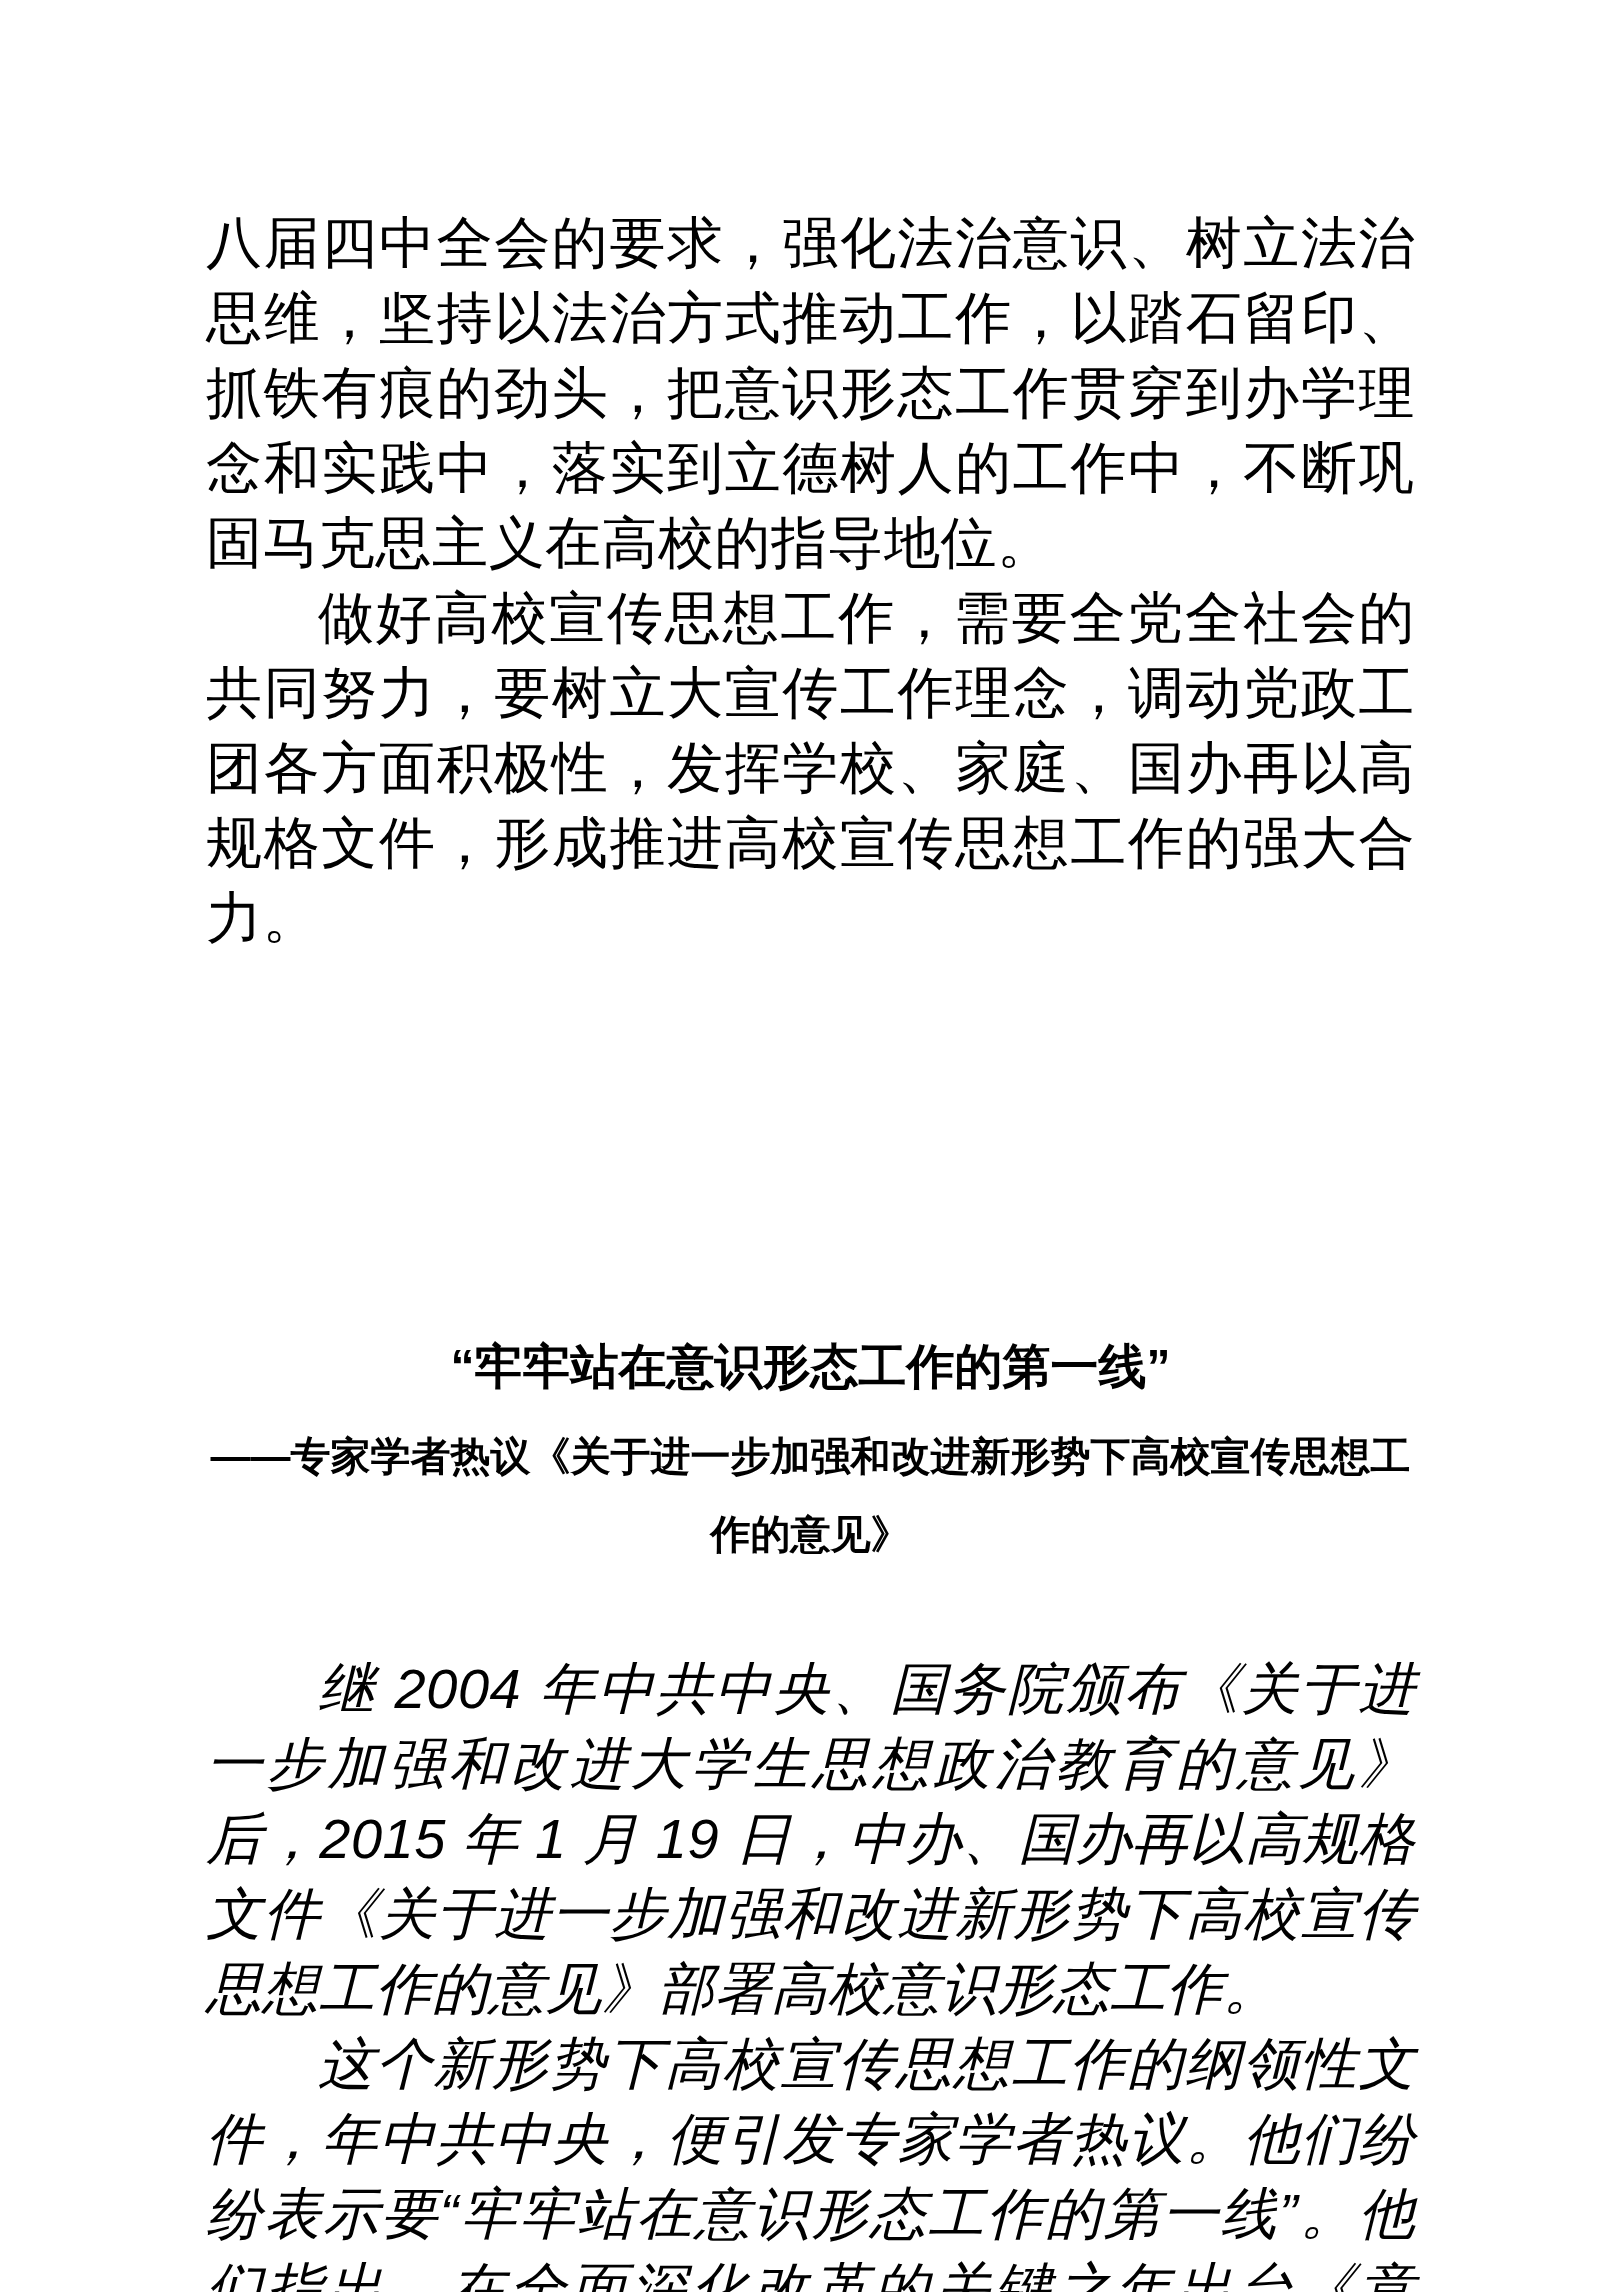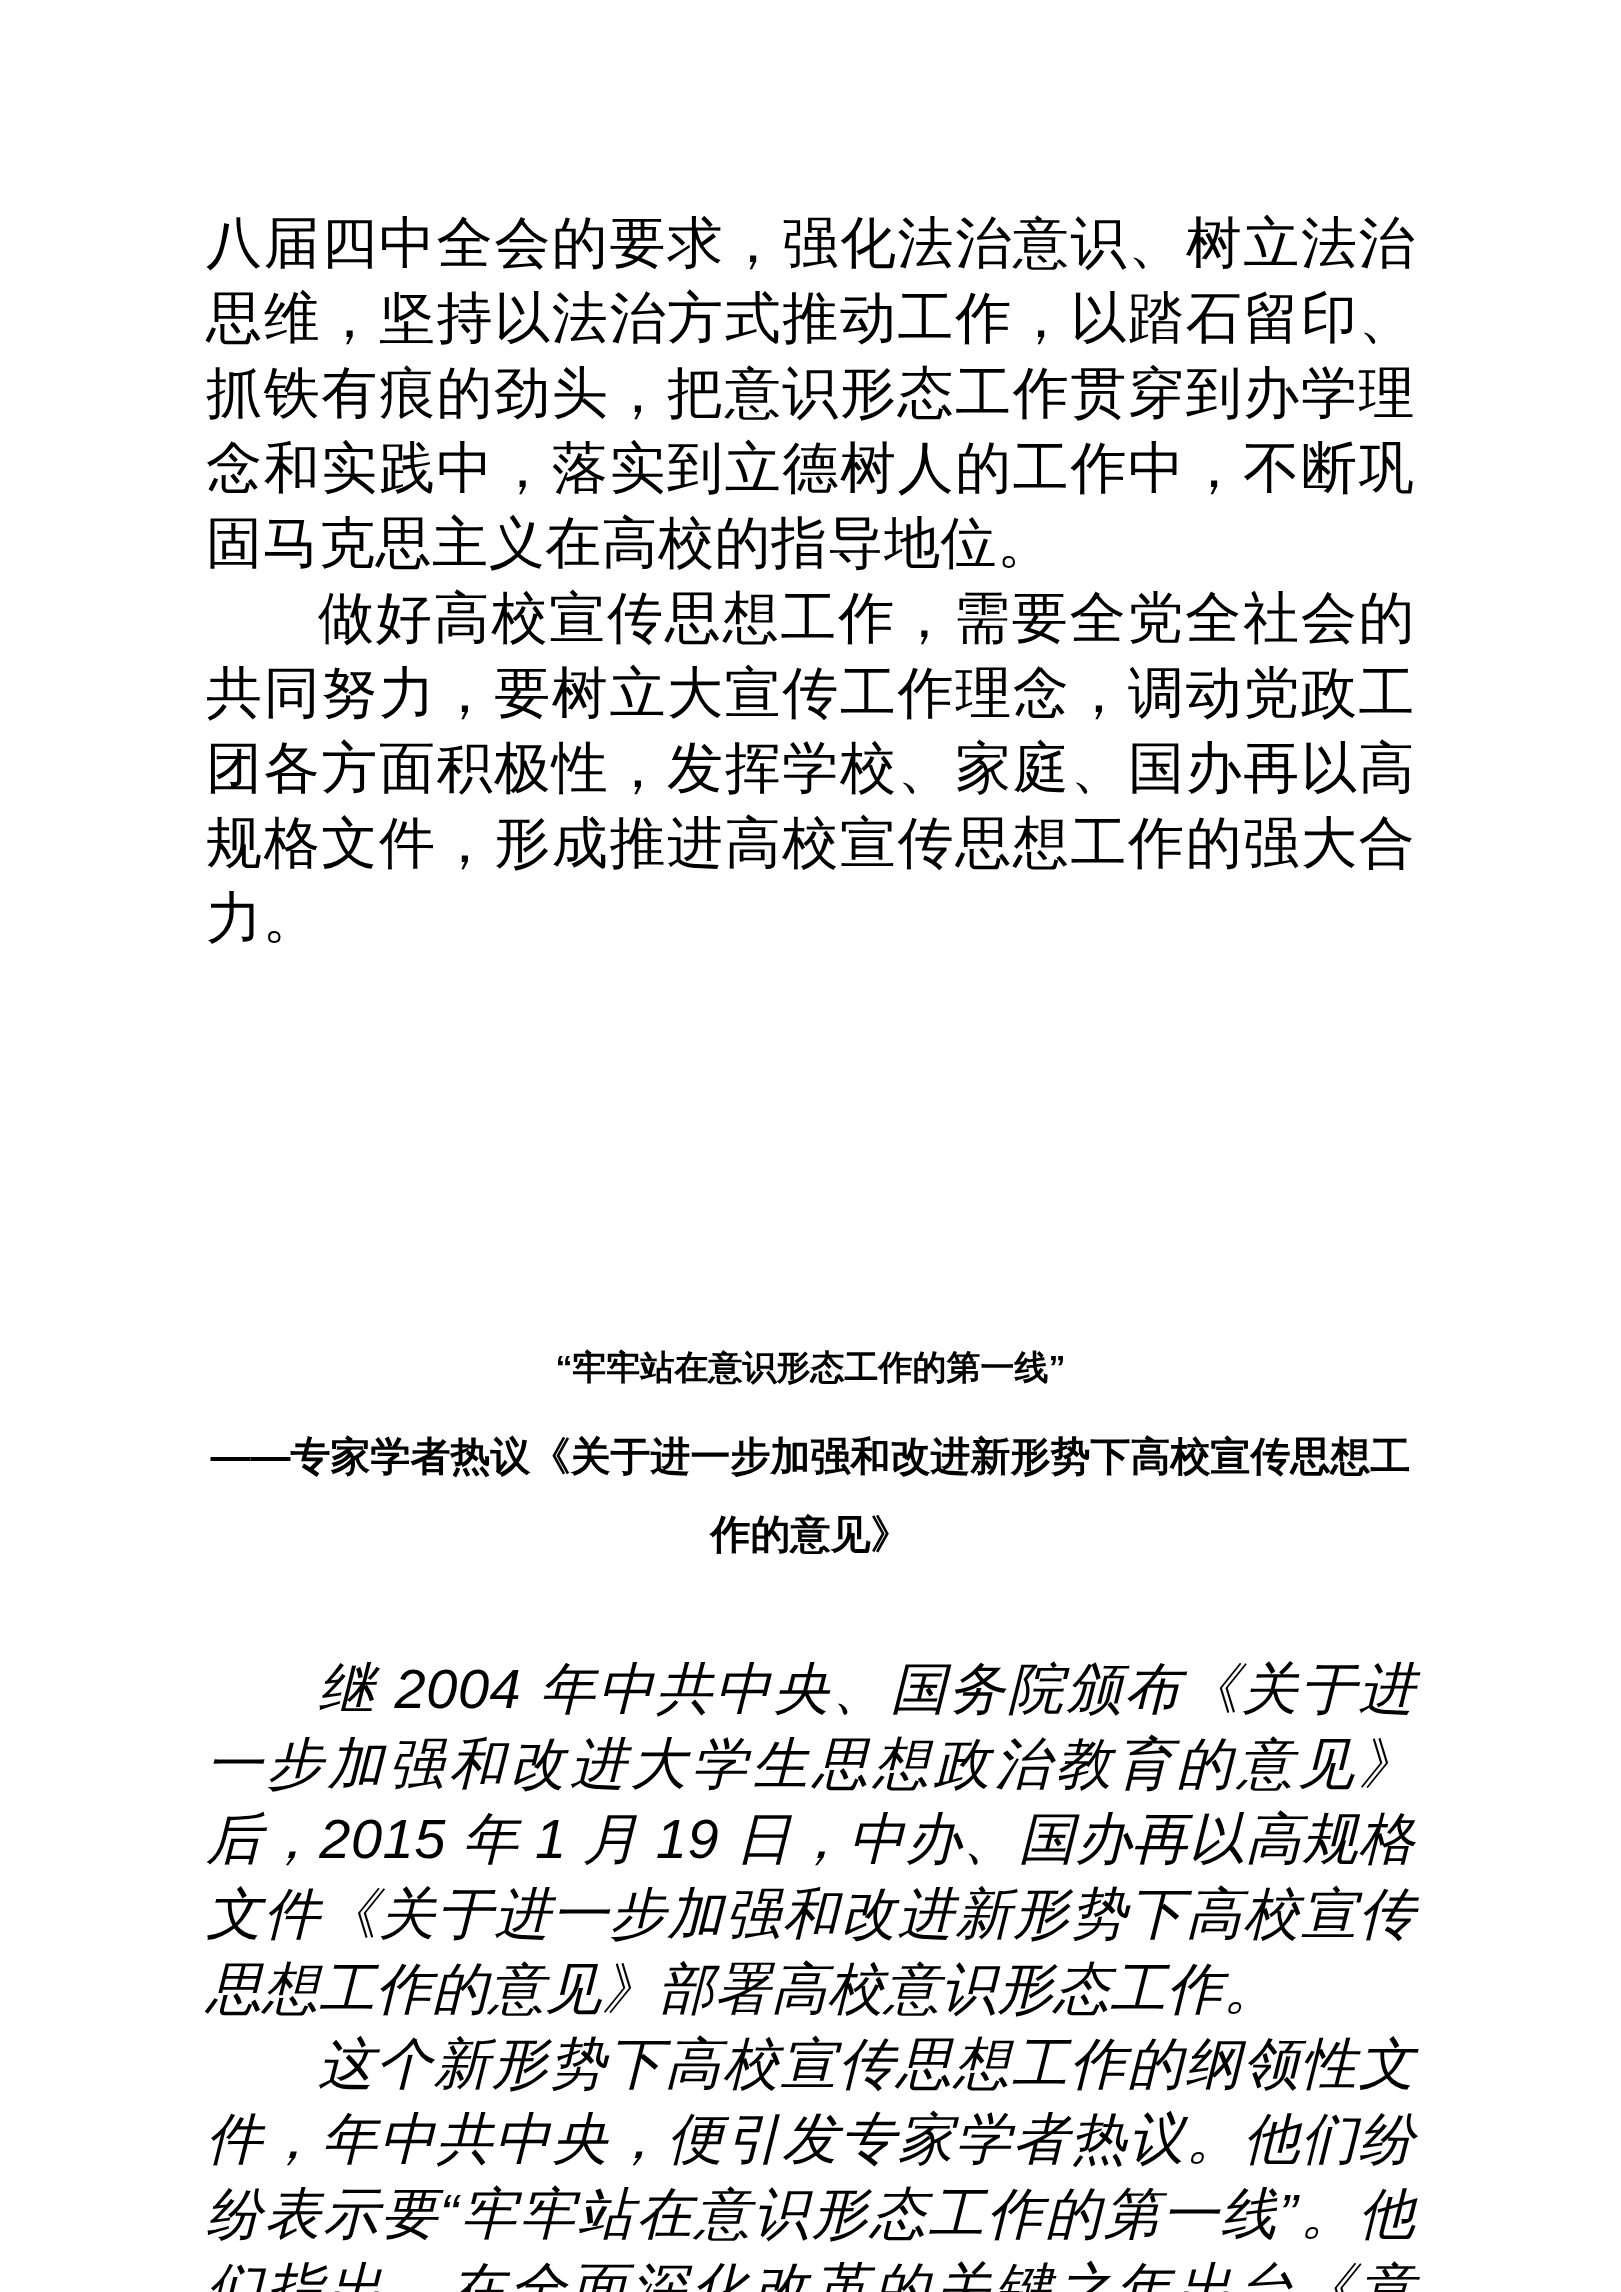--- a/index.html
+++ b/index.html
@@ -29,21 +29,21 @@
     text-align: justify;
     text-justify: inter-ideograph;
     letter-spacing: 0.5px;
     word-break: break-all;
   }
   .indent {
     text-indent: 2em;
   }
   .article-title {
     margin: 373px 0 0 0;
-    font-size: 34px;
+    font-size: 48px;
     font-weight: bold;
     line-height: 78px;
     text-align: center;
   }
   .article-subtitle {
     margin: 10.8px 0 0 0;
     font-size: 40px;
     font-weight: bold;
     line-height: 78px;
     text-align: center;

